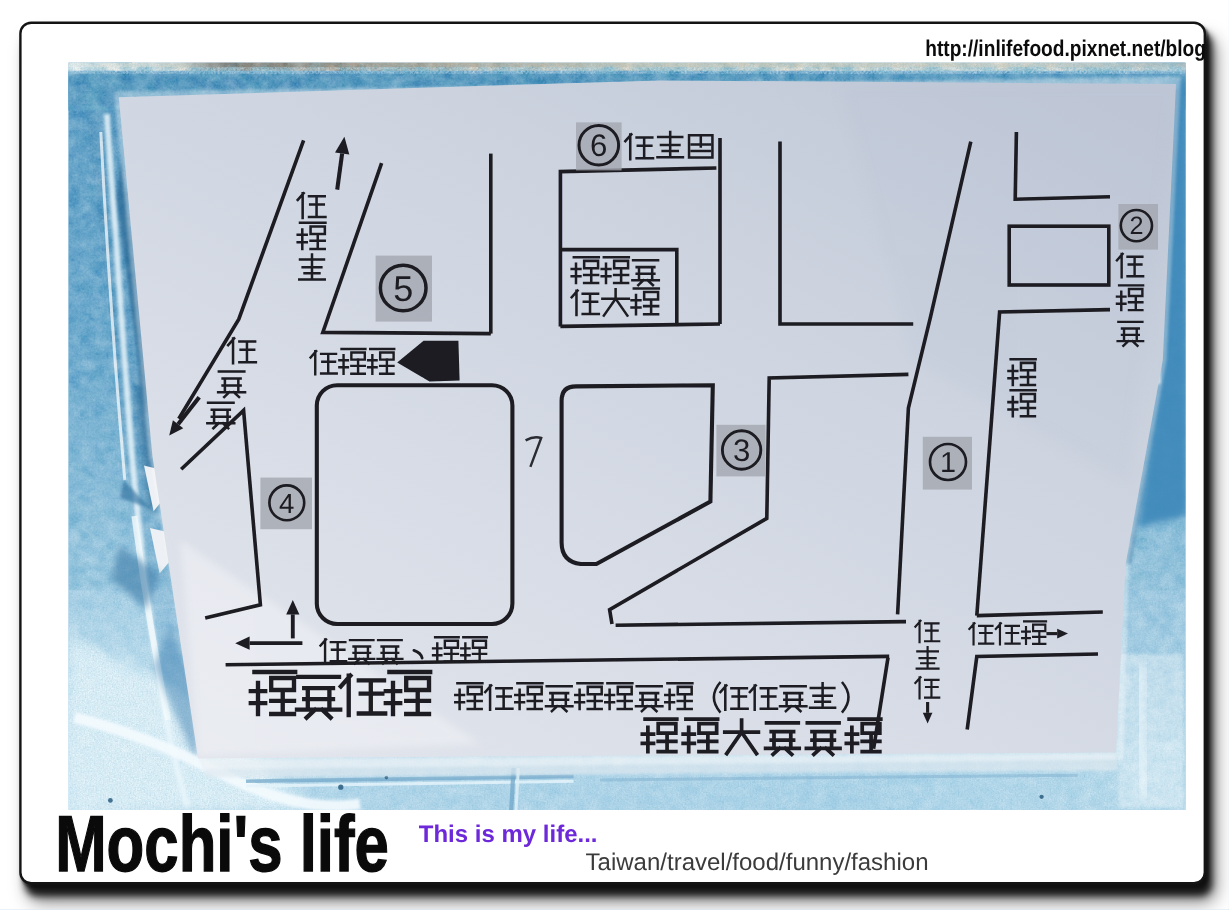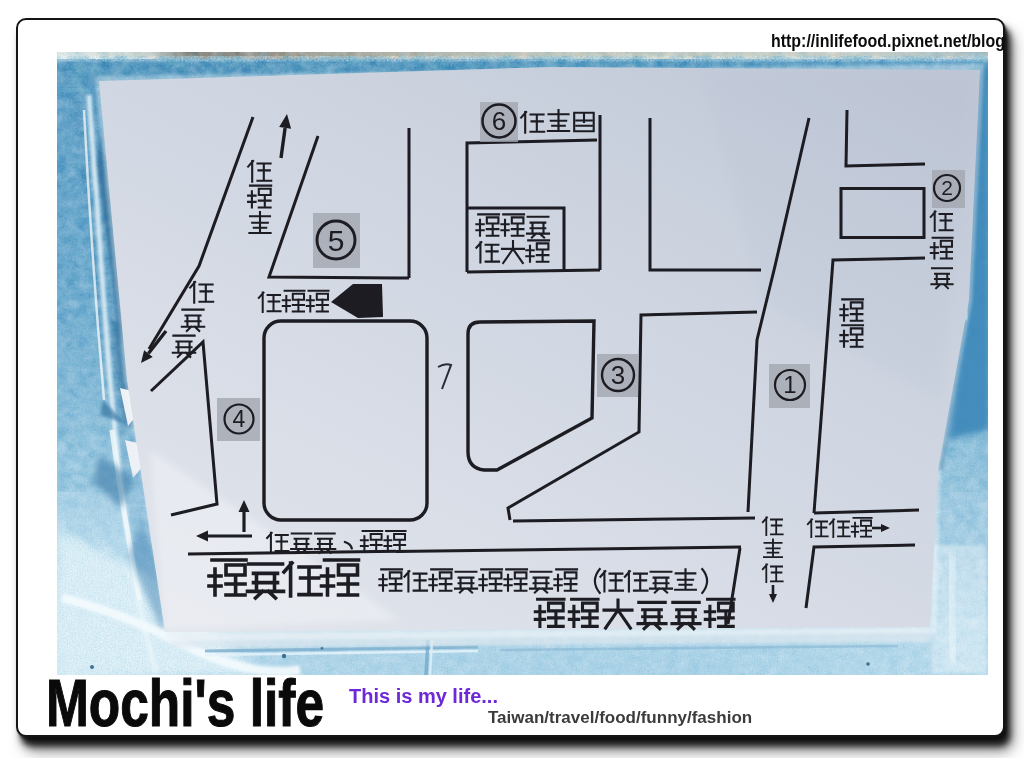--- a/index.html
+++ b/index.html
@@ -351,12 +351,12 @@
 <svg width="260" height="30" viewBox="0 0 260 30" style="position:absolute;left:760px;top:25px" xmlns="http://www.w3.org/2000/svg">
 <text x="11" y="21.5" font-family="Liberation Sans, sans-serif" font-size="19" font-weight="bold" fill="#0b0b0b" textLength="234" lengthAdjust="spacingAndGlyphs">http://inlifefood.pixnet.net/blog</text>
 </svg>
 
 <svg width="300" height="64" viewBox="0 0 300 64" style="position:absolute;left:44px;top:668px" xmlns="http://www.w3.org/2000/svg">
 <text x="2" y="58" font-family="Liberation Sans, sans-serif" font-size="66" font-weight="bold" fill="#0a0a0a" stroke="#0a0a0a" stroke-width="1.1" textLength="278" lengthAdjust="spacingAndGlyphs">Mochi's life</text>
 </svg>
 
 <div style="position:absolute;left:349px;top:685px;font-size:20px;font-weight:bold;color:#6d28d9">This is my life...</div>
 
-<div style="position:absolute;left:488px;top:708px;font-size:17px;font-weight:bold;color:#3b3b3b">Taiwan/travel/food/funny/fashion</div>
+<div style="position:absolute;left:488px;top:708px;font-size:20px;font-weight:normal;color:#3b3b3b">Taiwan/travel/food/funny/fashion</div>
 </body></html>

